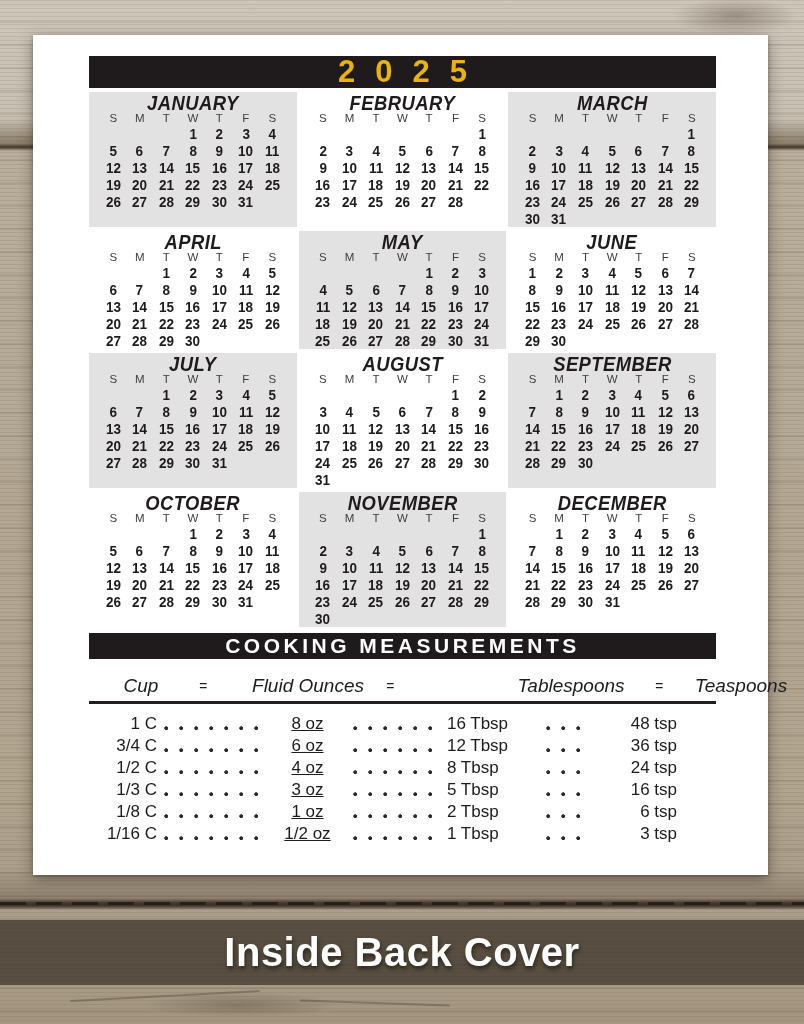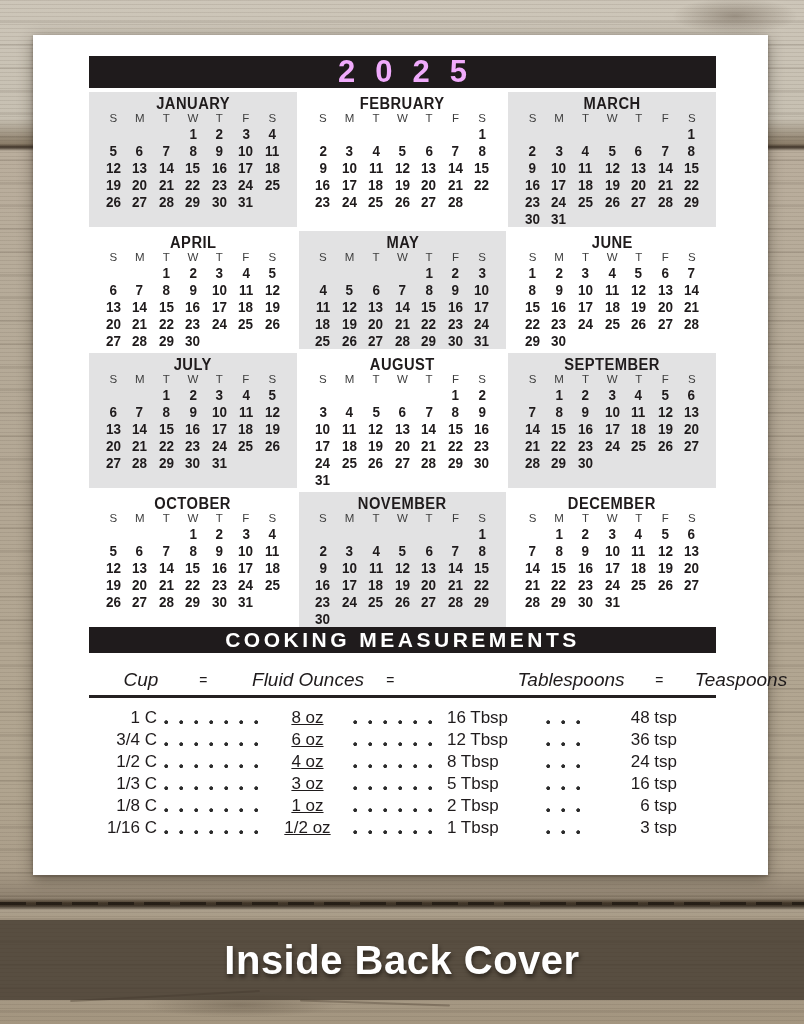--- a/index.html
+++ b/index.html
@@ -21,55 +21,55 @@
     background:repeating-linear-gradient(90deg, rgba(33,26,19,0.85) 0 26px, rgba(33,26,19,0.12) 26px 36px);}
   .scratch{position:absolute;height:2px;background:rgba(58,46,34,0.32);border-radius:2px;}
   .s1{left:70px;top:995px;width:190px;transform:rotate(-3deg);}
   .s2{left:300px;top:1002px;width:150px;transform:rotate(2deg);}
 
   
   .card{position:absolute;left:33px;top:35px;width:735px;height:840px;background:#fff;
     box-shadow:0 4px 14px rgba(40,32,22,0.45), 0 1px 3px rgba(40,32,22,0.35);
     padding:21px 52px 0 56px;box-sizing:border-box;color:var(--ink,#1f1b1c);}
   .year-bar{height:32px;background:var(--bar,#1f1b1c);display:flex;align-items:center;justify-content:center;}
-  .year-bar span{color:#f0abfc;font-size:31px;font-weight:800;letter-spacing:20px;padding-left:20px;line-height:32px;}
+  .year-bar span{color:#eab308;font-size:31px;font-weight:800;letter-spacing:20px;padding-left:20px;line-height:32px;}
 
   .months{margin-top:4px;display:grid;grid-template-columns:repeat(3,1fr);gap:4px 2px;}
   .month{padding:3px 11px 0 11px;}
   .month.shaded{background:var(--shade,#e2e2e3);}
-  .month-title{text-align:center;font-size:16px;font-weight:800;line-height:17px;white-space:nowrap;}
+  .month-title{text-align:center;font-size:20px;font-weight:800;line-height:17px;white-space:nowrap;font-style:italic;}
   .month-title span{display:inline-block;transform:scaleX(0.92);letter-spacing:0.5px;}
   .weekdays{display:grid;grid-template-columns:repeat(7,1fr);text-align:center;
     font-size:11.5px;line-height:13px;color:#3e3e3e;}
   .days{display:grid;grid-template-columns:repeat(7,1fr);grid-auto-rows:17px;
     text-align:center;font-size:15.5px;font-weight:700;}
   .days b{font-weight:700;display:inline-block;transform:scaleX(0.87);line-height:17px;}
 
   
-  .cook-bar{height:26px;background:var(--bar,#1f1b1c);display:flex;align-items:center;justify-content:center;}
+  .cook-bar{margin-top:6px;height:26px;background:var(--bar,#1f1b1c);display:flex;align-items:center;justify-content:center;}
   .cook-bar span{color:#fff;font-size:21px;font-weight:800;letter-spacing:3.5px;white-space:nowrap;}
   .cook-head{position:relative;height:24px;margin-top:16px;font-style:italic;font-size:19px;}
   .cook-head .col{position:absolute;top:0;transform:translateX(-50%);white-space:nowrap;}
   .cook-head .eq{position:absolute;top:3px;transform:translateX(-50%);font-size:14px;font-style:italic;}
   .c0{left:52px;} .e0{left:114px;} .c1{left:219px;} .e1{left:301px;}
   .c2{left:482px;} .e2{left:570px;} .c3{left:652px;}
   .rule{height:3px;background:#242021;margin-top:2px;}
   .cook-rows{margin-top:9px;}
   .crow{display:flex;align-items:center;height:22px;font-size:17px;padding-right:39px;}
   .cup{width:68px;text-align:right;white-space:nowrap;}
   .oz{width:78px;text-align:center;white-space:nowrap;text-decoration:underline;}
   .tbsp{width:92px;text-align:left;white-space:nowrap;}
   .tsp{width:80px;text-align:right;white-space:nowrap;}
   .dots{height:5px;margin:9px 7px 0 7px;
     background-image:radial-gradient(circle at 2.2px 2.2px, #2b2b2b 1.6px, rgba(0,0,0,0) 2.2px);
     background-size:15px 5px;background-repeat:repeat-x;}
   .d1{flex:115 1 0;} .d2{flex:102 1 0;} .d3{flex:52 1 0;}
 
   
-  .band{position:absolute;left:0;top:920px;width:804px;height:80px;
+  .band{position:absolute;left:0;top:920px;width:804px;height:65px;
     background:var(--band,rgba(62,52,42,0.75));display:flex;align-items:center;justify-content:center;}
   .band span{color:#fff;font-size:40px;font-weight:700;letter-spacing:0.5px;
     text-shadow:1px 3px 4px rgba(18,13,8,0.6);}
 </style>
 </head>
 <body>
 
 <div class="seam"></div>
 <div class="scratch s1"></div>
 <div class="scratch s2"></div>

